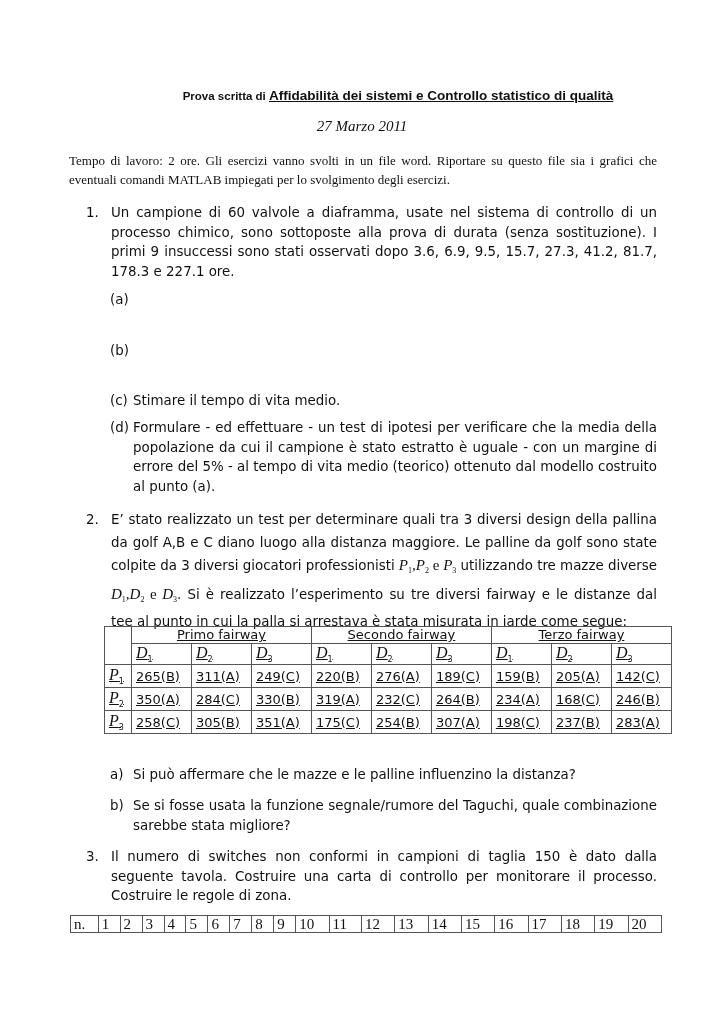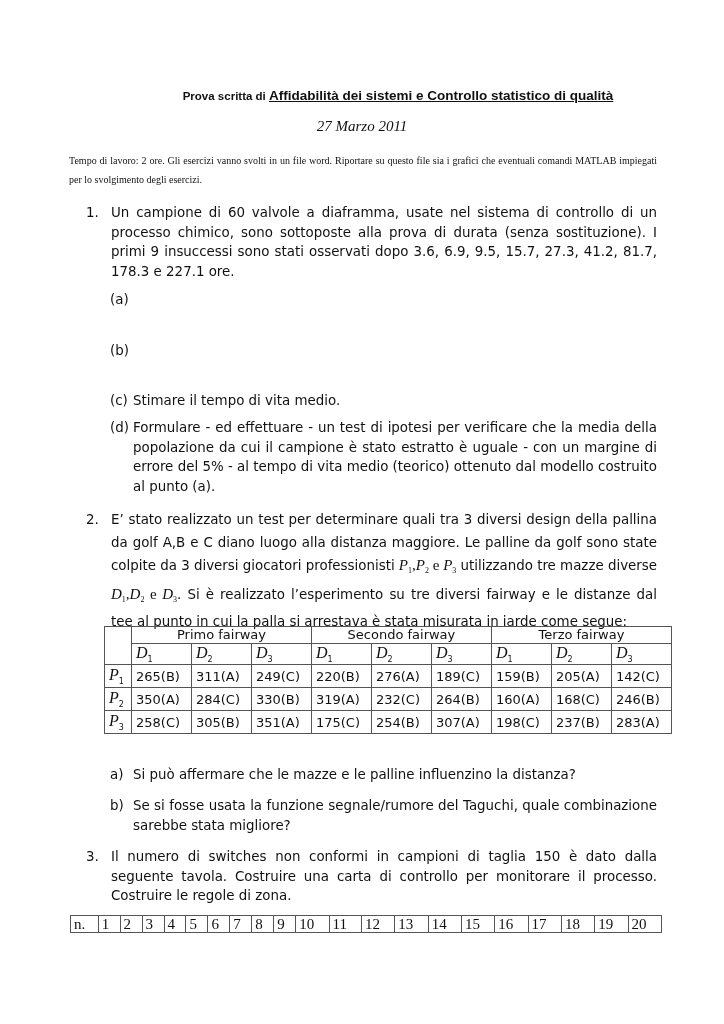--- a/index.html
+++ b/index.html
@@ -4,32 +4,32 @@
 <style>
   html, body { margin: 0; padding: 0; background: #ffffff; }
   body { width: 724px; height: 1024px; position: relative; overflow: hidden; color: #111; }
 
   .header-line { position: absolute; left: 0; width: 724px; text-align: center; }
   #hdr { top: 86px; font-family: Liberation Sans, sans-serif; padding-left: 36px; }
   #hdr .prefix { font-size: 11.5px; font-weight: bold; }
   #hdr .course { font-size: 13.5px; font-weight: bold; text-decoration: underline; }
   #date { top: 118px; font-family: "Liberation Serif", serif; font-style: italic; font-size: 15px; }
 
-  #intro { position: absolute; left: 69px; top: 151px; width: 588px; font-family: "Liberation Serif", serif; font-size: 10px; line-height: 19px; text-align: justify; }
+  #intro { position: absolute; left: 69px; top: 151px; width: 588px; font-family: "Liberation Serif", serif; font-size: 13px; line-height: 19px; text-align: justify; }
 
   .q { position: absolute; font-family: "DejaVu Sans", sans-serif; font-size: 13.4px; line-height: 19.5px; text-align: justify; }
   .q .num { position: absolute; left: -25px; top: 0; }
   .sub { position: absolute; font-family: "DejaVu Sans", sans-serif; font-size: 13.4px; line-height: 19.5px; text-align: justify; }
   .sub .lbl { position: absolute; left: -23px; top: 0; }
 
   .m { font-family: "Liberation Serif", serif; font-style: italic; font-size: 15px; }
   .m sub { font-style: normal; font-size: 8px; vertical-align: -3px; }
 
   table { border-collapse: collapse; position: absolute; }
-  #golf { left: 104px; top: 626px; width: 568px; font-family: "DejaVu Sans", sans-serif; font-size: 13px; }
+  #golf { left: 104px; top: 626px; width: 568px; font-family: "DejaVu Sans", sans-serif; font-size: 13px; text-decoration: underline; }
   #golf td { border: 1px solid #555; padding: 0 4px; height: 22px; }
   #golf td.fw { text-align: center; height: 16px; line-height: 14px; }
   #golf td.dh { height: 20px; }
   #golf td.dh span, #golf td.ph span { font-family: "Liberation Serif", serif; font-style: italic; font-size: 16px; }
   #golf sub { font-size: 8px; font-style: normal; }
   #golf td.v { white-space: nowrap; margin-left: 20px; }
 
   #sw { left: 70px; top: 915px; width: 592px; font-family: "Liberation Serif", serif; font-size: 15px; }
   #sw td { border: 1px solid #555; padding: 0 3px; height: 16px; line-height: 15px; }
 </style>
@@ -100,21 +100,21 @@
         <td class="v">142(C)</td>
       </tr>
       <tr>
         <td class="ph"><span>P</span><sub>2</sub></td>
         <td class="v">350(A)</td>
         <td class="v">284(C)</td>
         <td class="v">330(B)</td>
         <td class="v">319(A)</td>
         <td class="v">232(C)</td>
         <td class="v">264(B)</td>
-        <td class="v">160(A)</td>
+        <td class="v">234(A)</td>
         <td class="v">168(C)</td>
         <td class="v">246(B)</td>
       </tr>
       <tr>
         <td class="ph"><span>P</span><sub>3</sub></td>
         <td class="v">258(C)</td>
         <td class="v">305(B)</td>
         <td class="v">351(A)</td>
         <td class="v">175(C)</td>
         <td class="v">254(B)</td>

